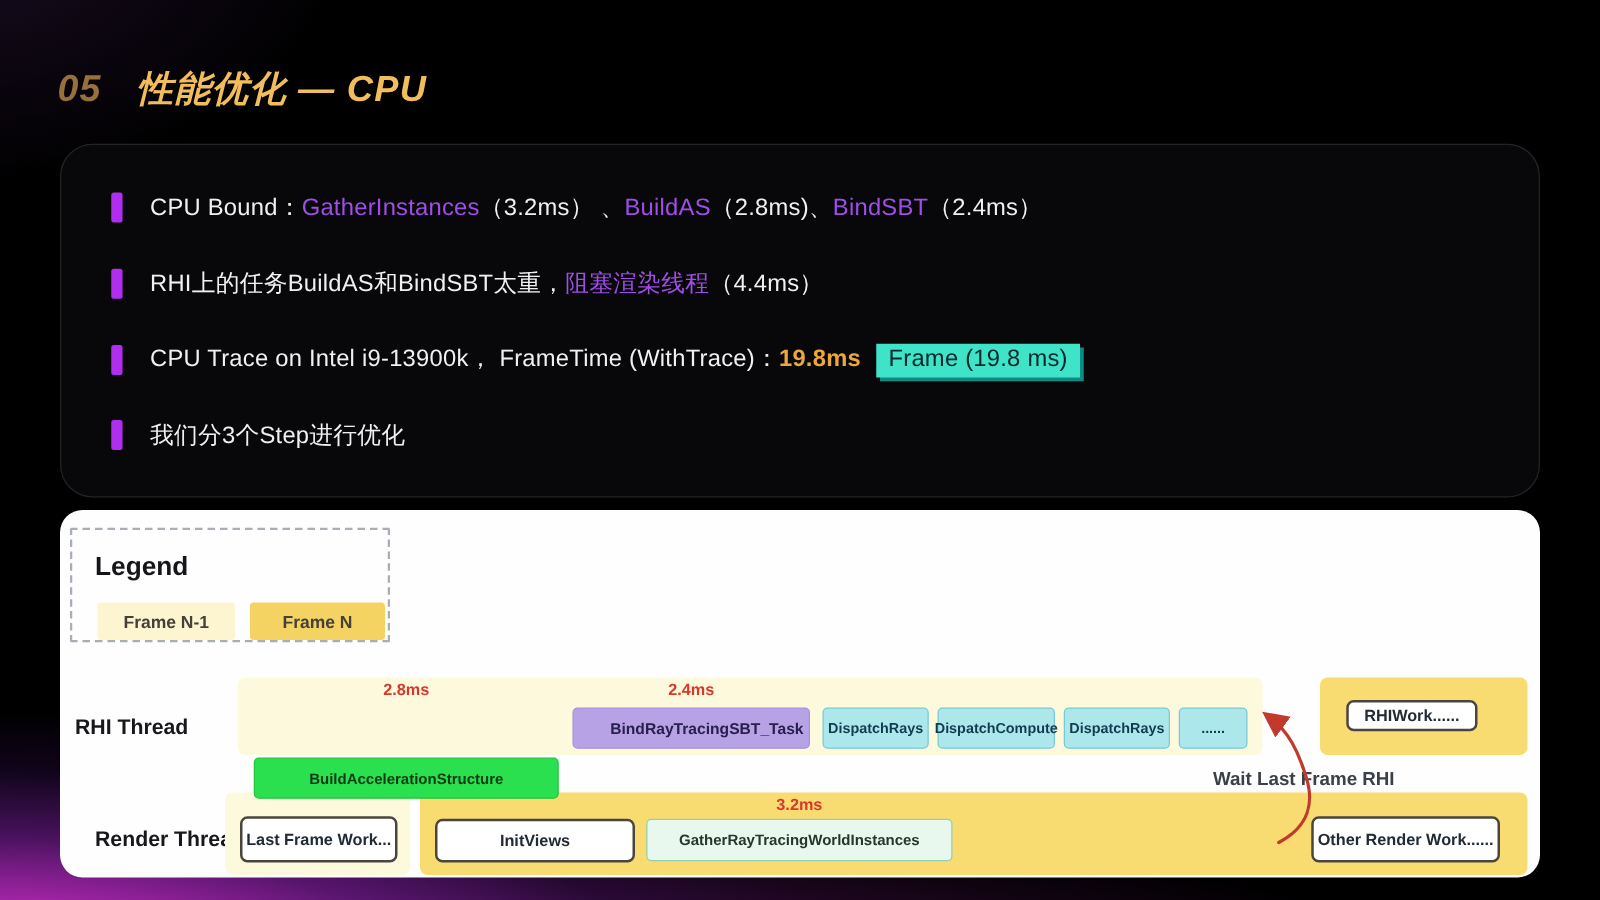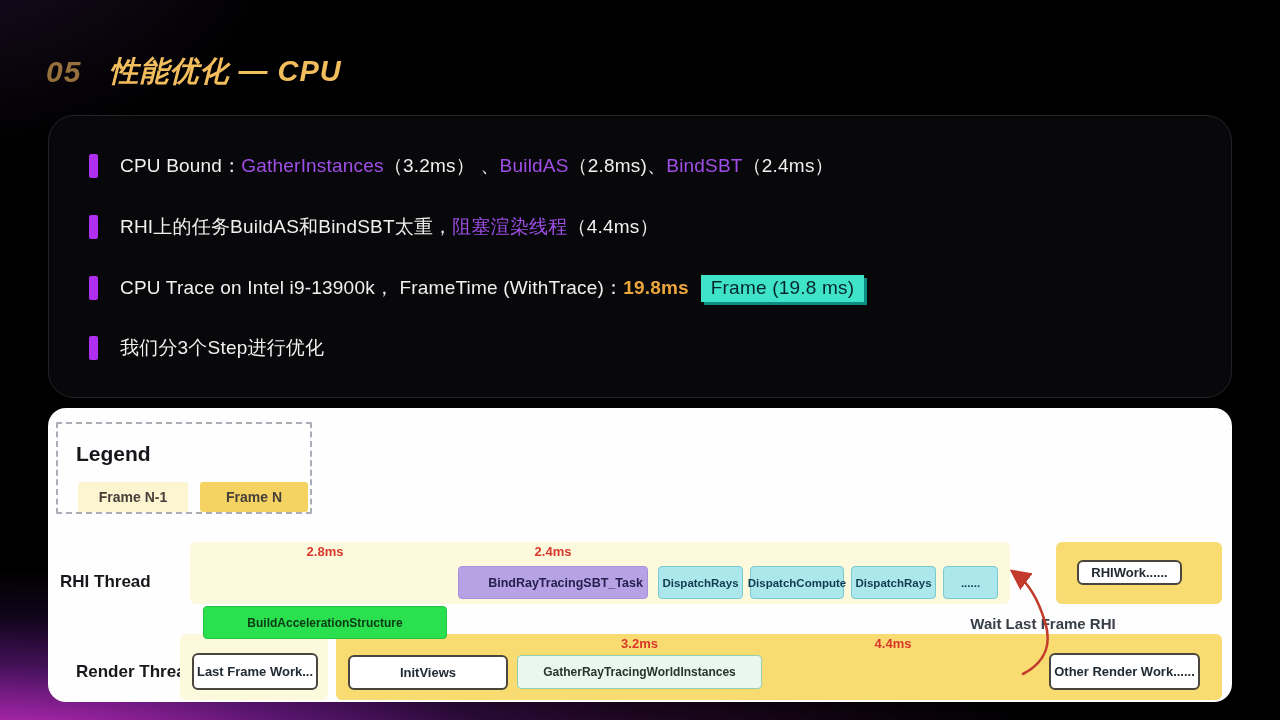--- a/index.html
+++ b/index.html
@@ -145,21 +145,20 @@
     <div class="time time-24">2.4ms</div>
     <div class="blk blk-green">BuildAccelerationStructure</div>
     <div class="blk blk-lav">BindRayTracingSBT_Task</div>
     <div class="blk blk-teal blk-t1">DispatchRays</div>
     <div class="blk blk-teal blk-t2">DispatchCompute</div>
     <div class="blk blk-teal blk-t3">DispatchRays</div>
     <div class="blk blk-teal blk-t4">......</div>
     <div class="blk blk-white blk-rhiwork">RHIWork......</div>
 
     <div class="time time-32">3.2ms</div>
-    <div class="time time-44">4.4ms</div>
     <div class="blk blk-white blk-last">Last Frame Work...</div>
     <div class="blk blk-white blk-init">InitViews</div>
     <div class="blk blk-gather">GatherRayTracingWorldInstances</div>
     <div class="blk blk-white blk-other">Other Render Work......</div>
 
     <div class="annotation">Wait Last Frame RHI</div>
     <svg class="arrow-svg" viewBox="0 0 1184 294" xmlns="http://www.w3.org/2000/svg">
       <defs>
         <marker id="ah" markerWidth="8" markerHeight="8" refX="5" refY="4" orient="auto">
           <path d="M0,0 L8,4 L0,8 z" fill="#c23a2c"></path>

